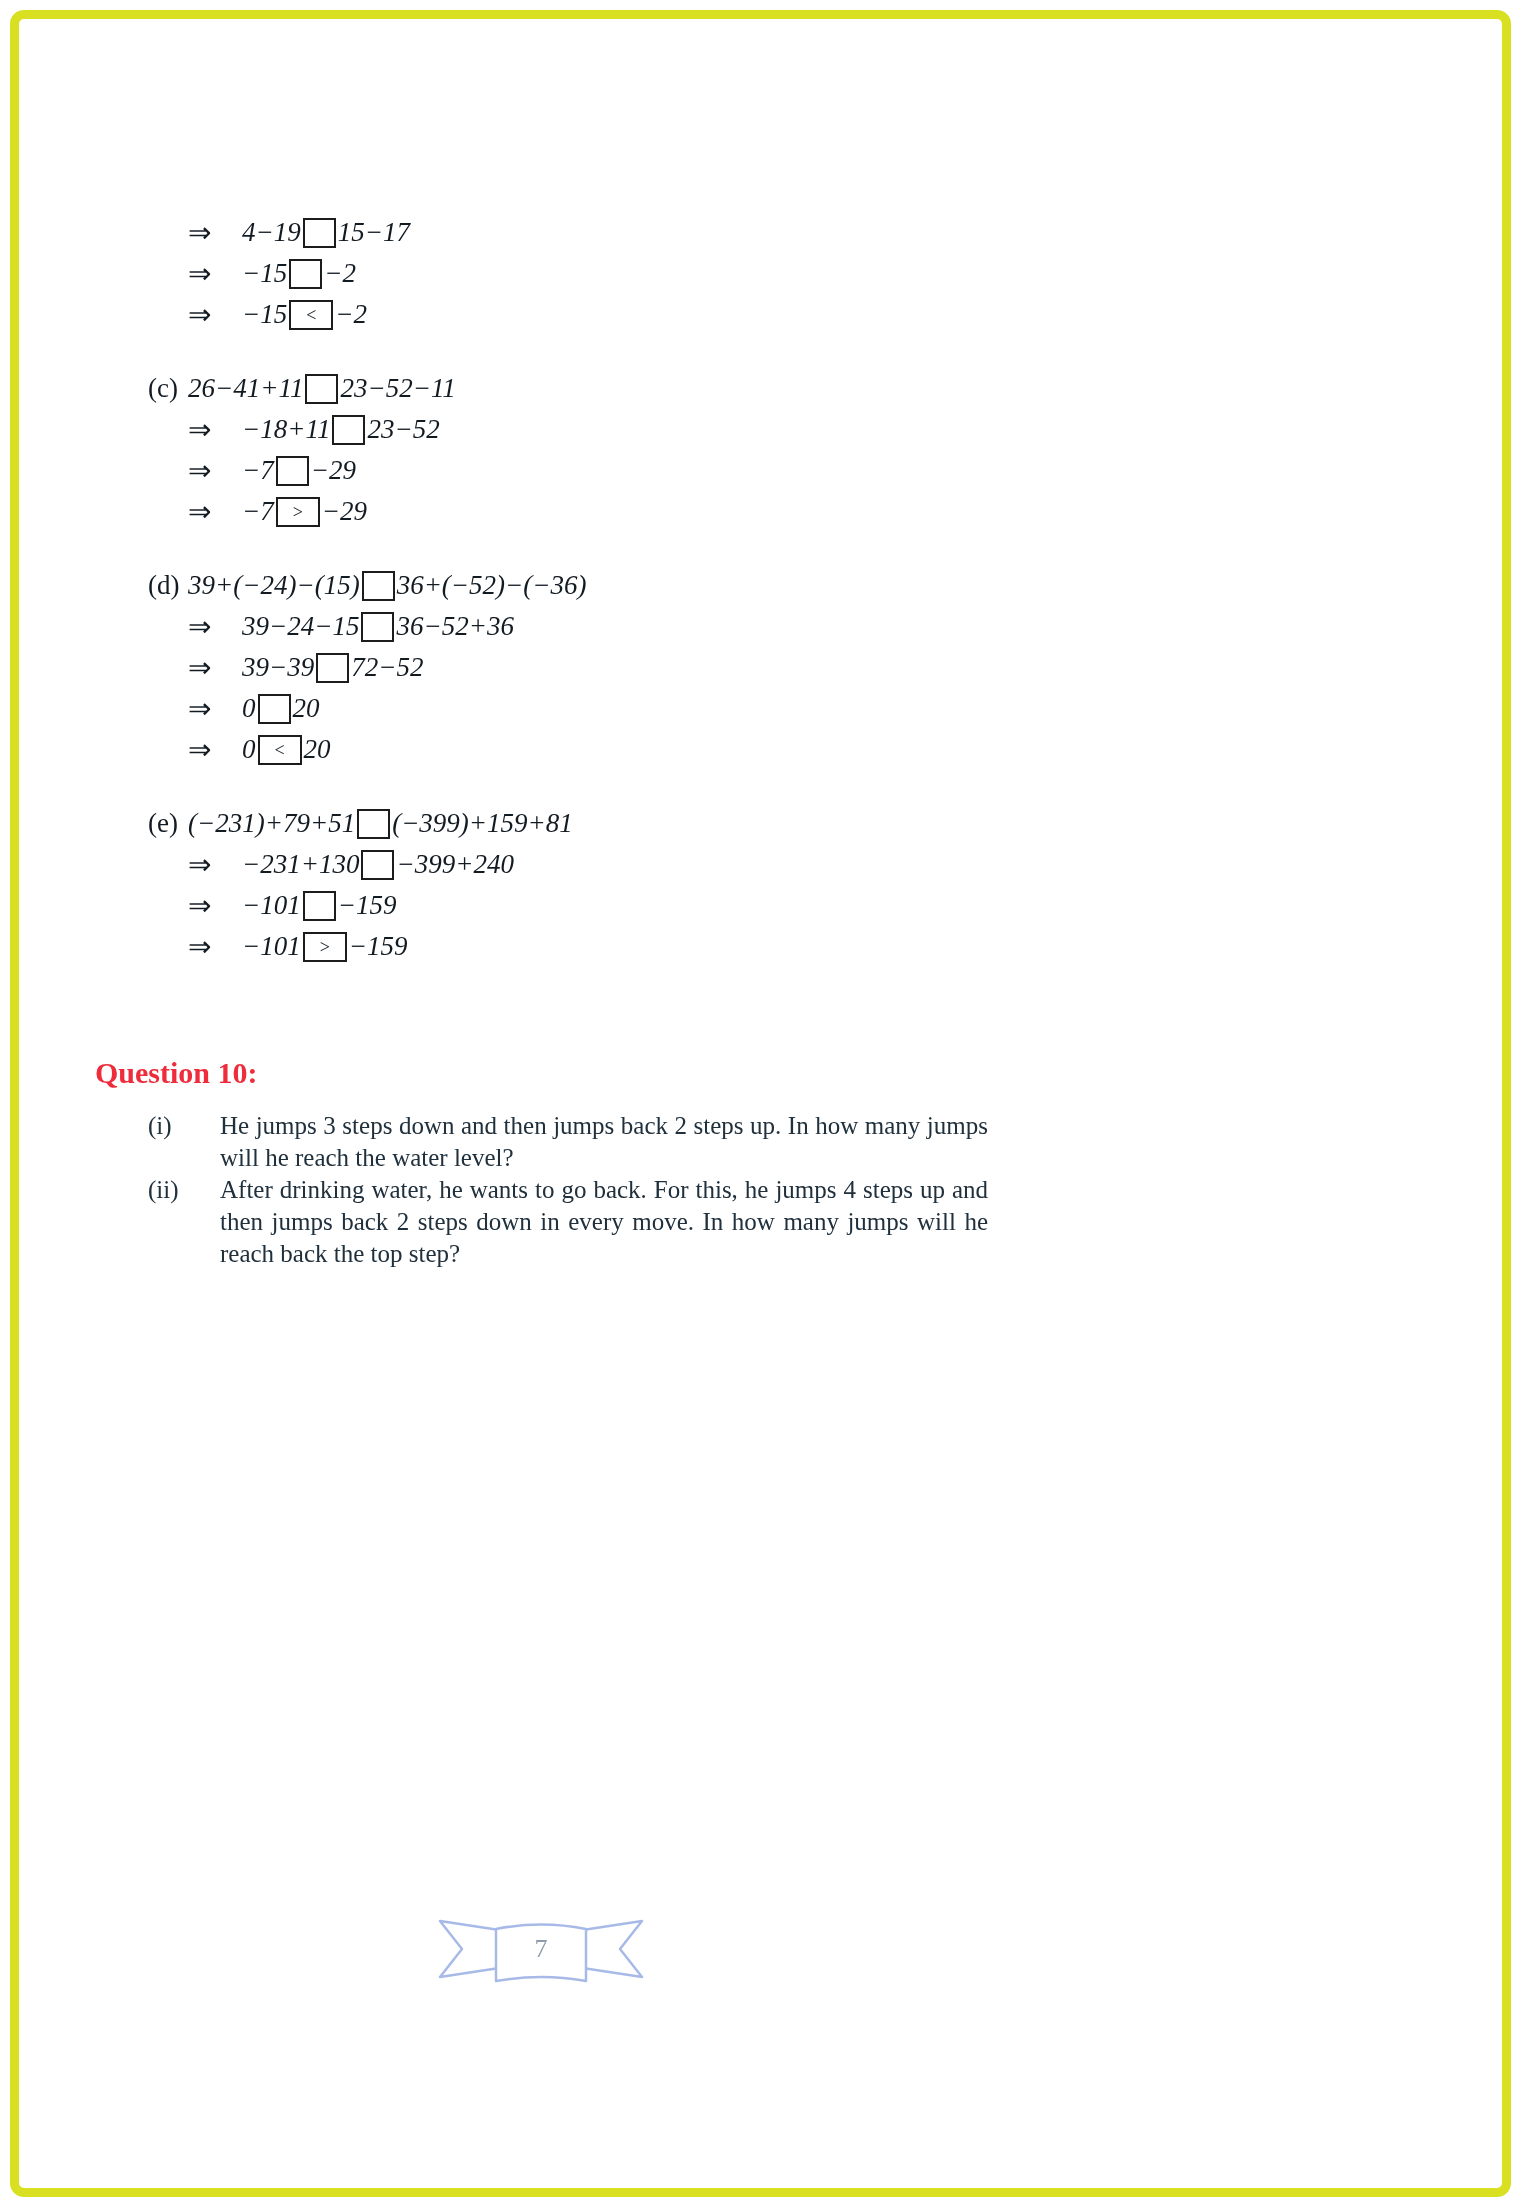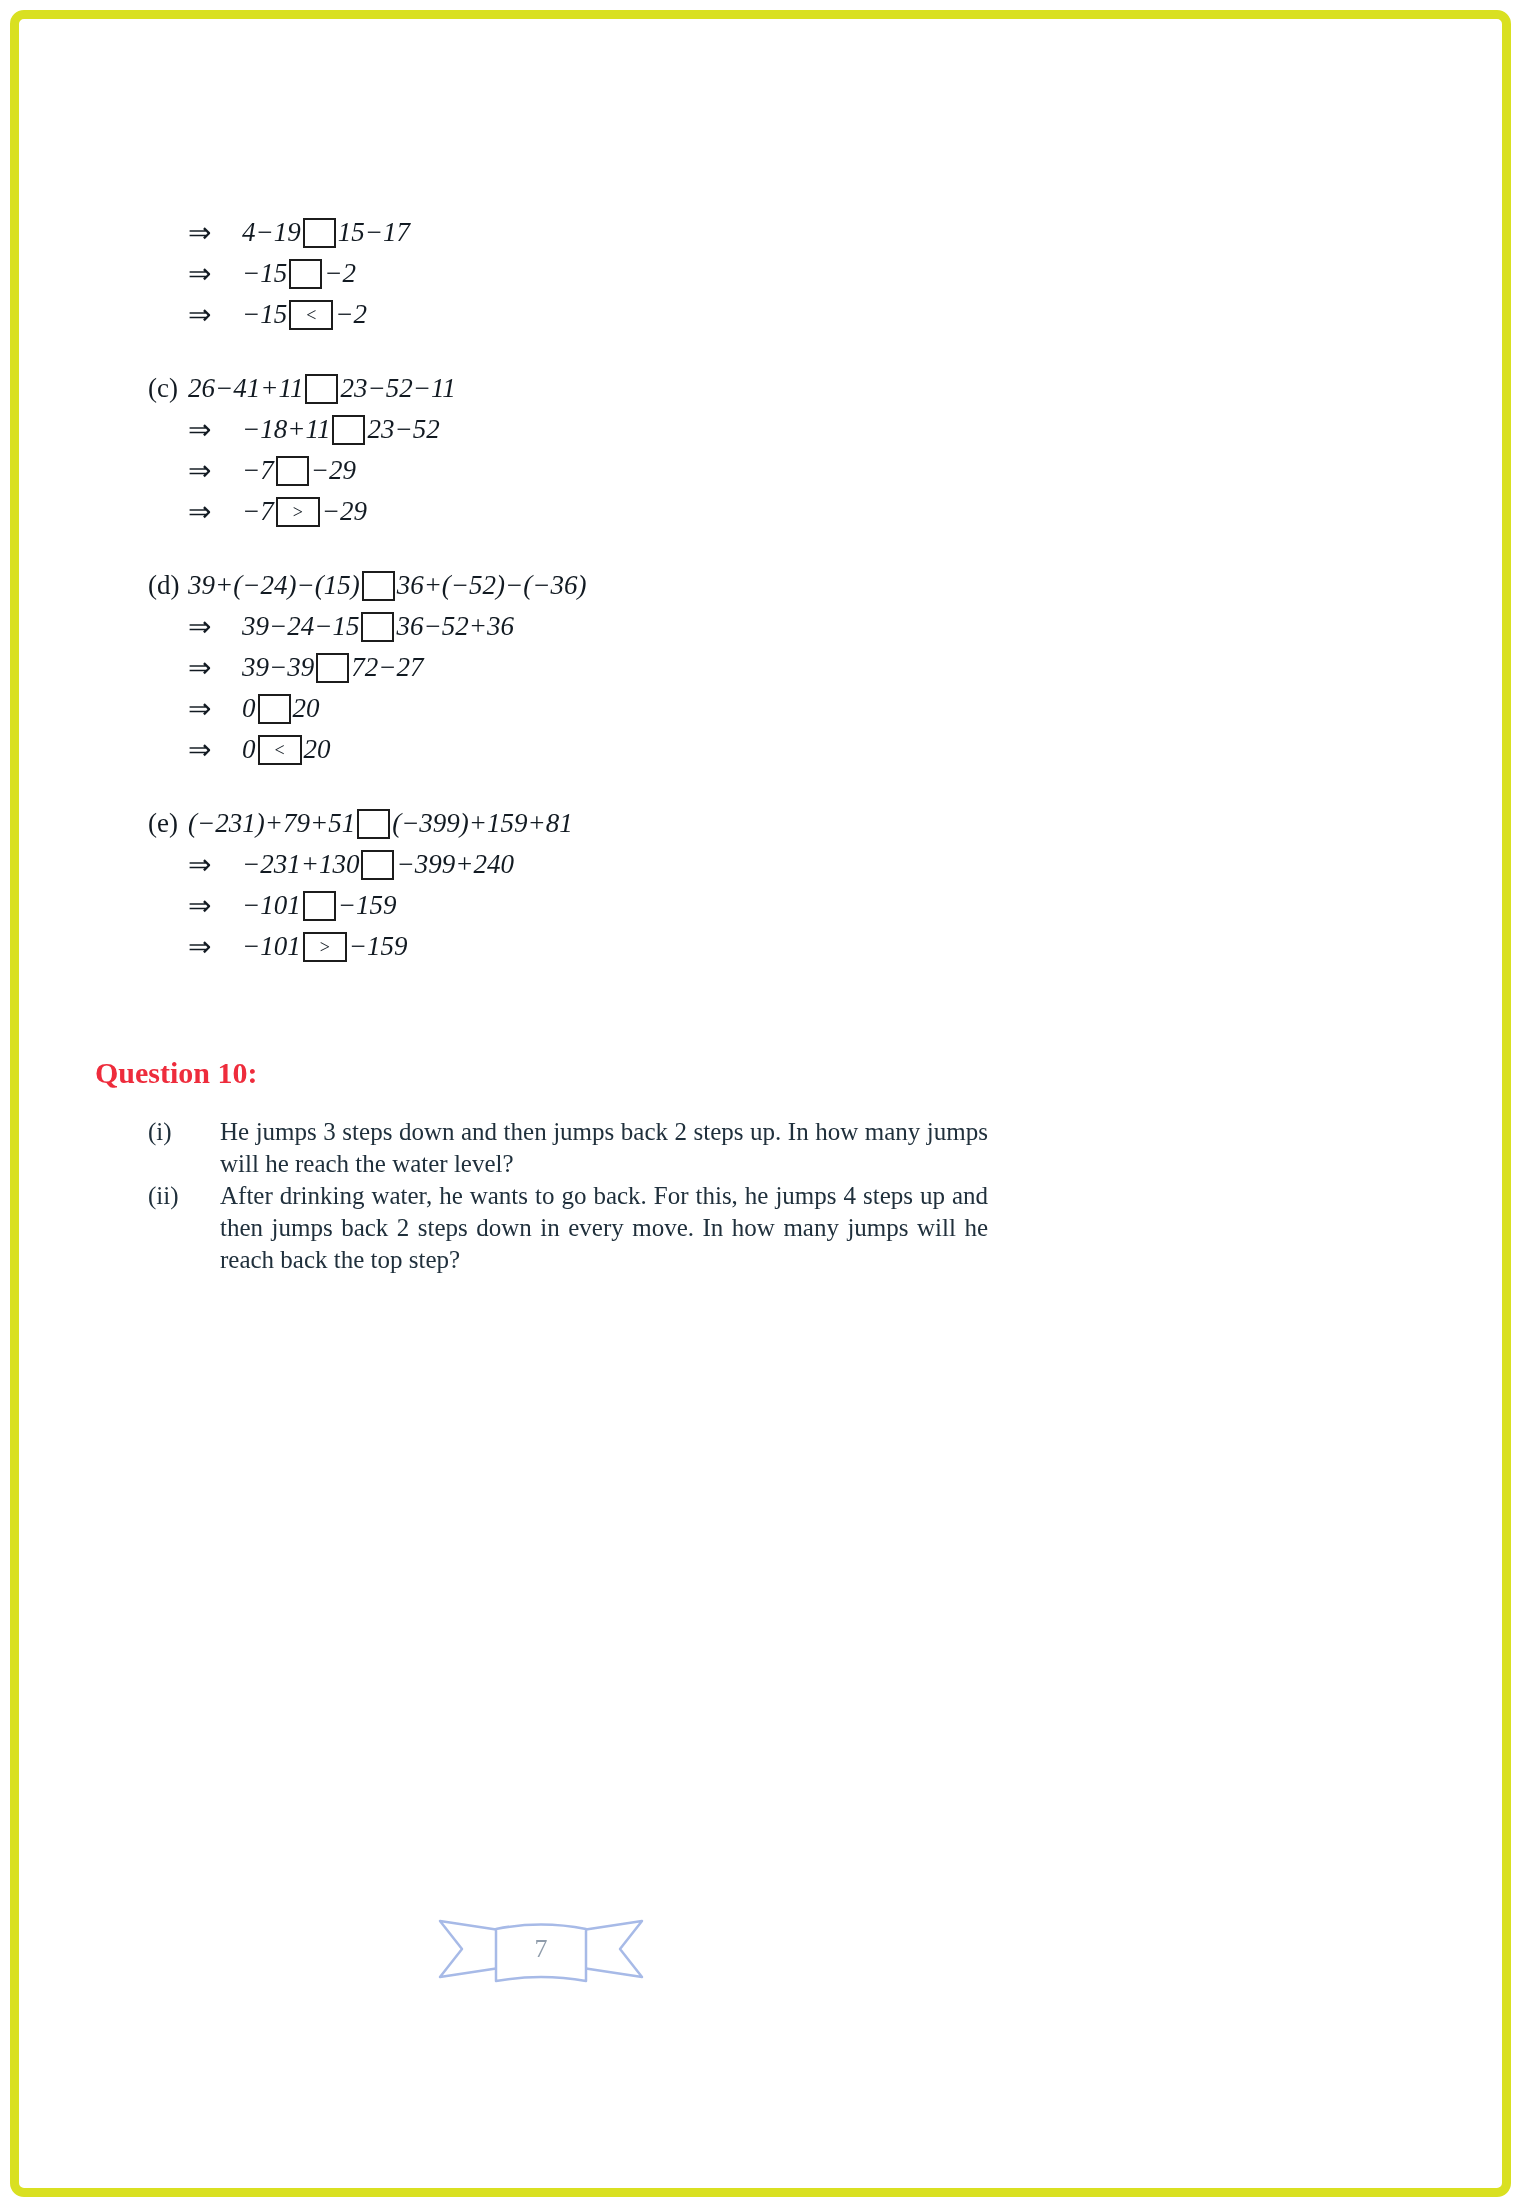--- a/index.html
+++ b/index.html
@@ -32,21 +32,21 @@
     border: 2px solid #1c1c1c;
     margin: 0 2px; flex: 0 0 auto;
     font-size: 18px; line-height: 1;
   }
   .cmp-box.has-sym { min-width: 44px; }
   
   .question-section { position: absolute; top: 1056px; left: 95px; width: 893px; }
   .q-heading {
     font-size: 30px; font-weight: bold;
     color: var(--question-heading, #ee2c3c);
-    margin-bottom: 26px;
+    margin-bottom: 20px;
   }
   .q-intro { font-size: 25px; line-height: 32px; text-align: justify; }
   .q-item { display: flex; font-size: 25px; line-height: 32px; }
   .q-item-label { flex: 0 0 72px; margin-left: 53px; }
   .q-item-text { flex: 1; text-align: justify; }
   
   .ribbon { position: absolute; left: 432px; top: 1905px; width: 218px; height: 86px; }
   .ribbon svg { position: absolute; inset: 0; width: 100%; height: 100%; }
   .page-num {
     position: absolute; left: 50%; top: 50%;
@@ -116,21 +116,21 @@
       <div class="math-line">
         <span class="marker arrow">⇒</span>
         <span class="expr">39−24−15</span>
         <span class="cmp-box"></span>
         <span class="expr">36−52+36</span>
       </div>
       <div class="math-line">
         <span class="marker arrow">⇒</span>
         <span class="expr">39−39</span>
         <span class="cmp-box"></span>
-        <span class="expr">72−27</span>
+        <span class="expr">72−52</span>
       </div>
       <div class="math-line">
         <span class="marker arrow">⇒</span>
         <span class="expr">0</span>
         <span class="cmp-box"></span>
         <span class="expr">20</span>
       </div>
       <div class="math-line">
         <span class="marker arrow">⇒</span>
         <span class="expr">0</span>

